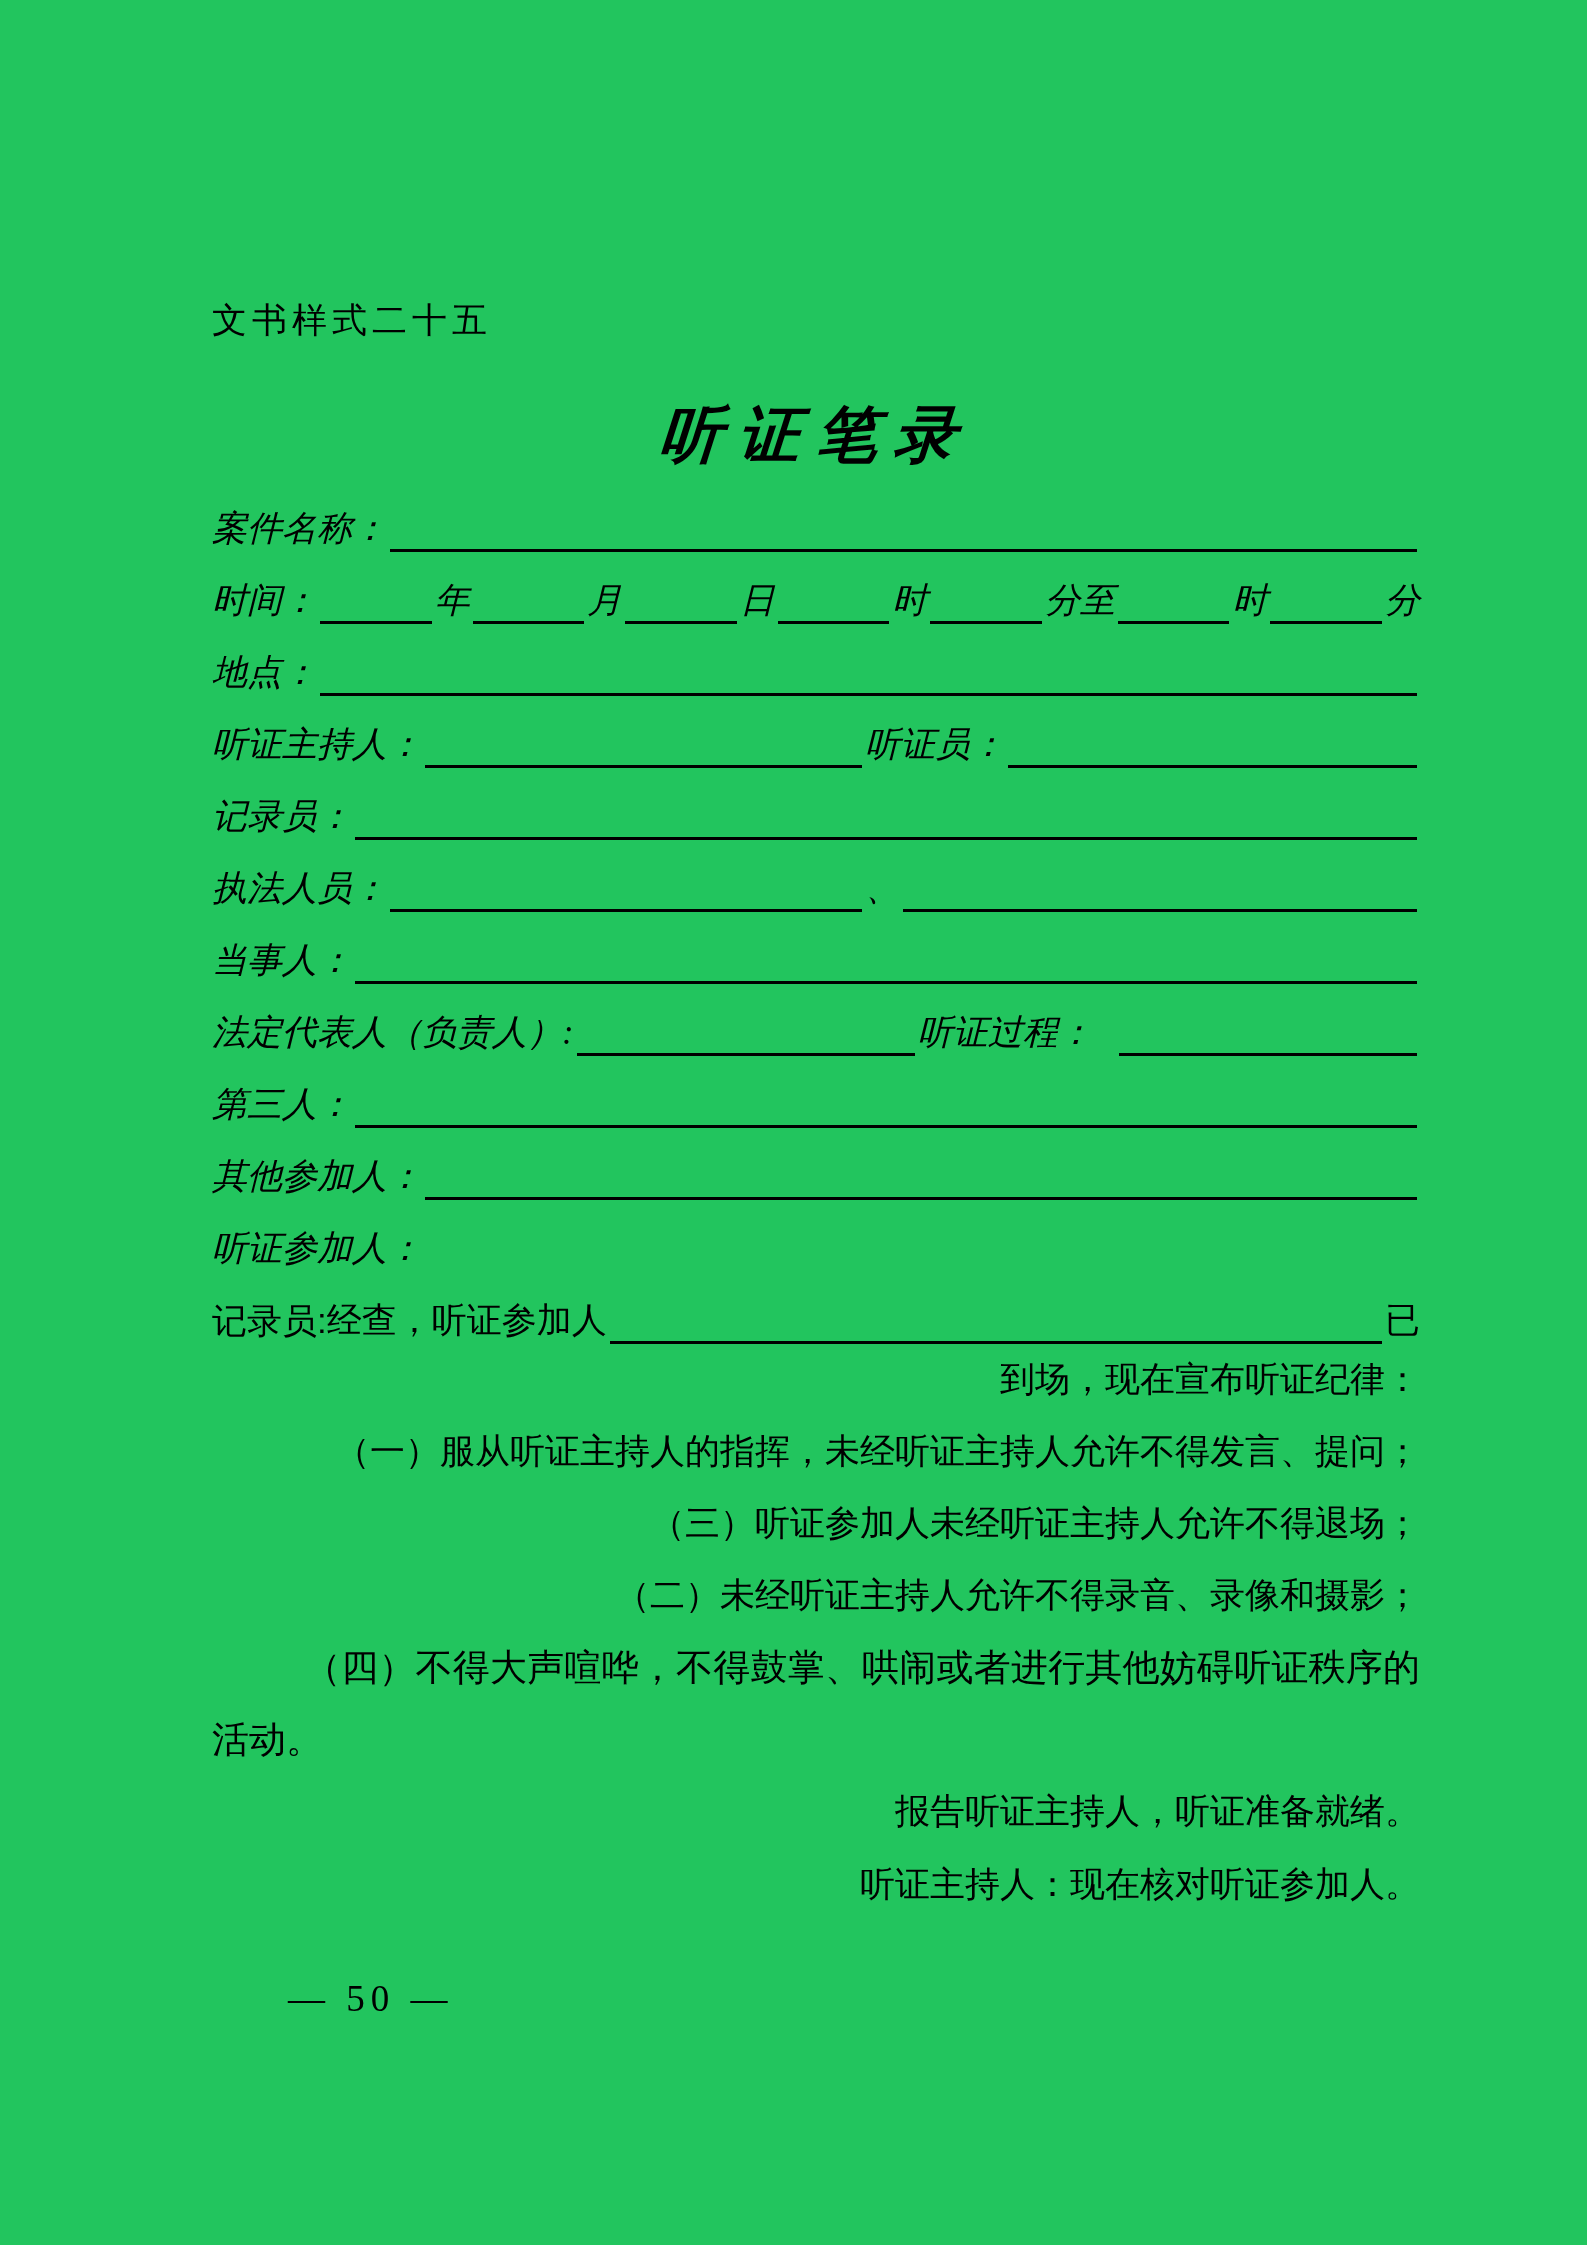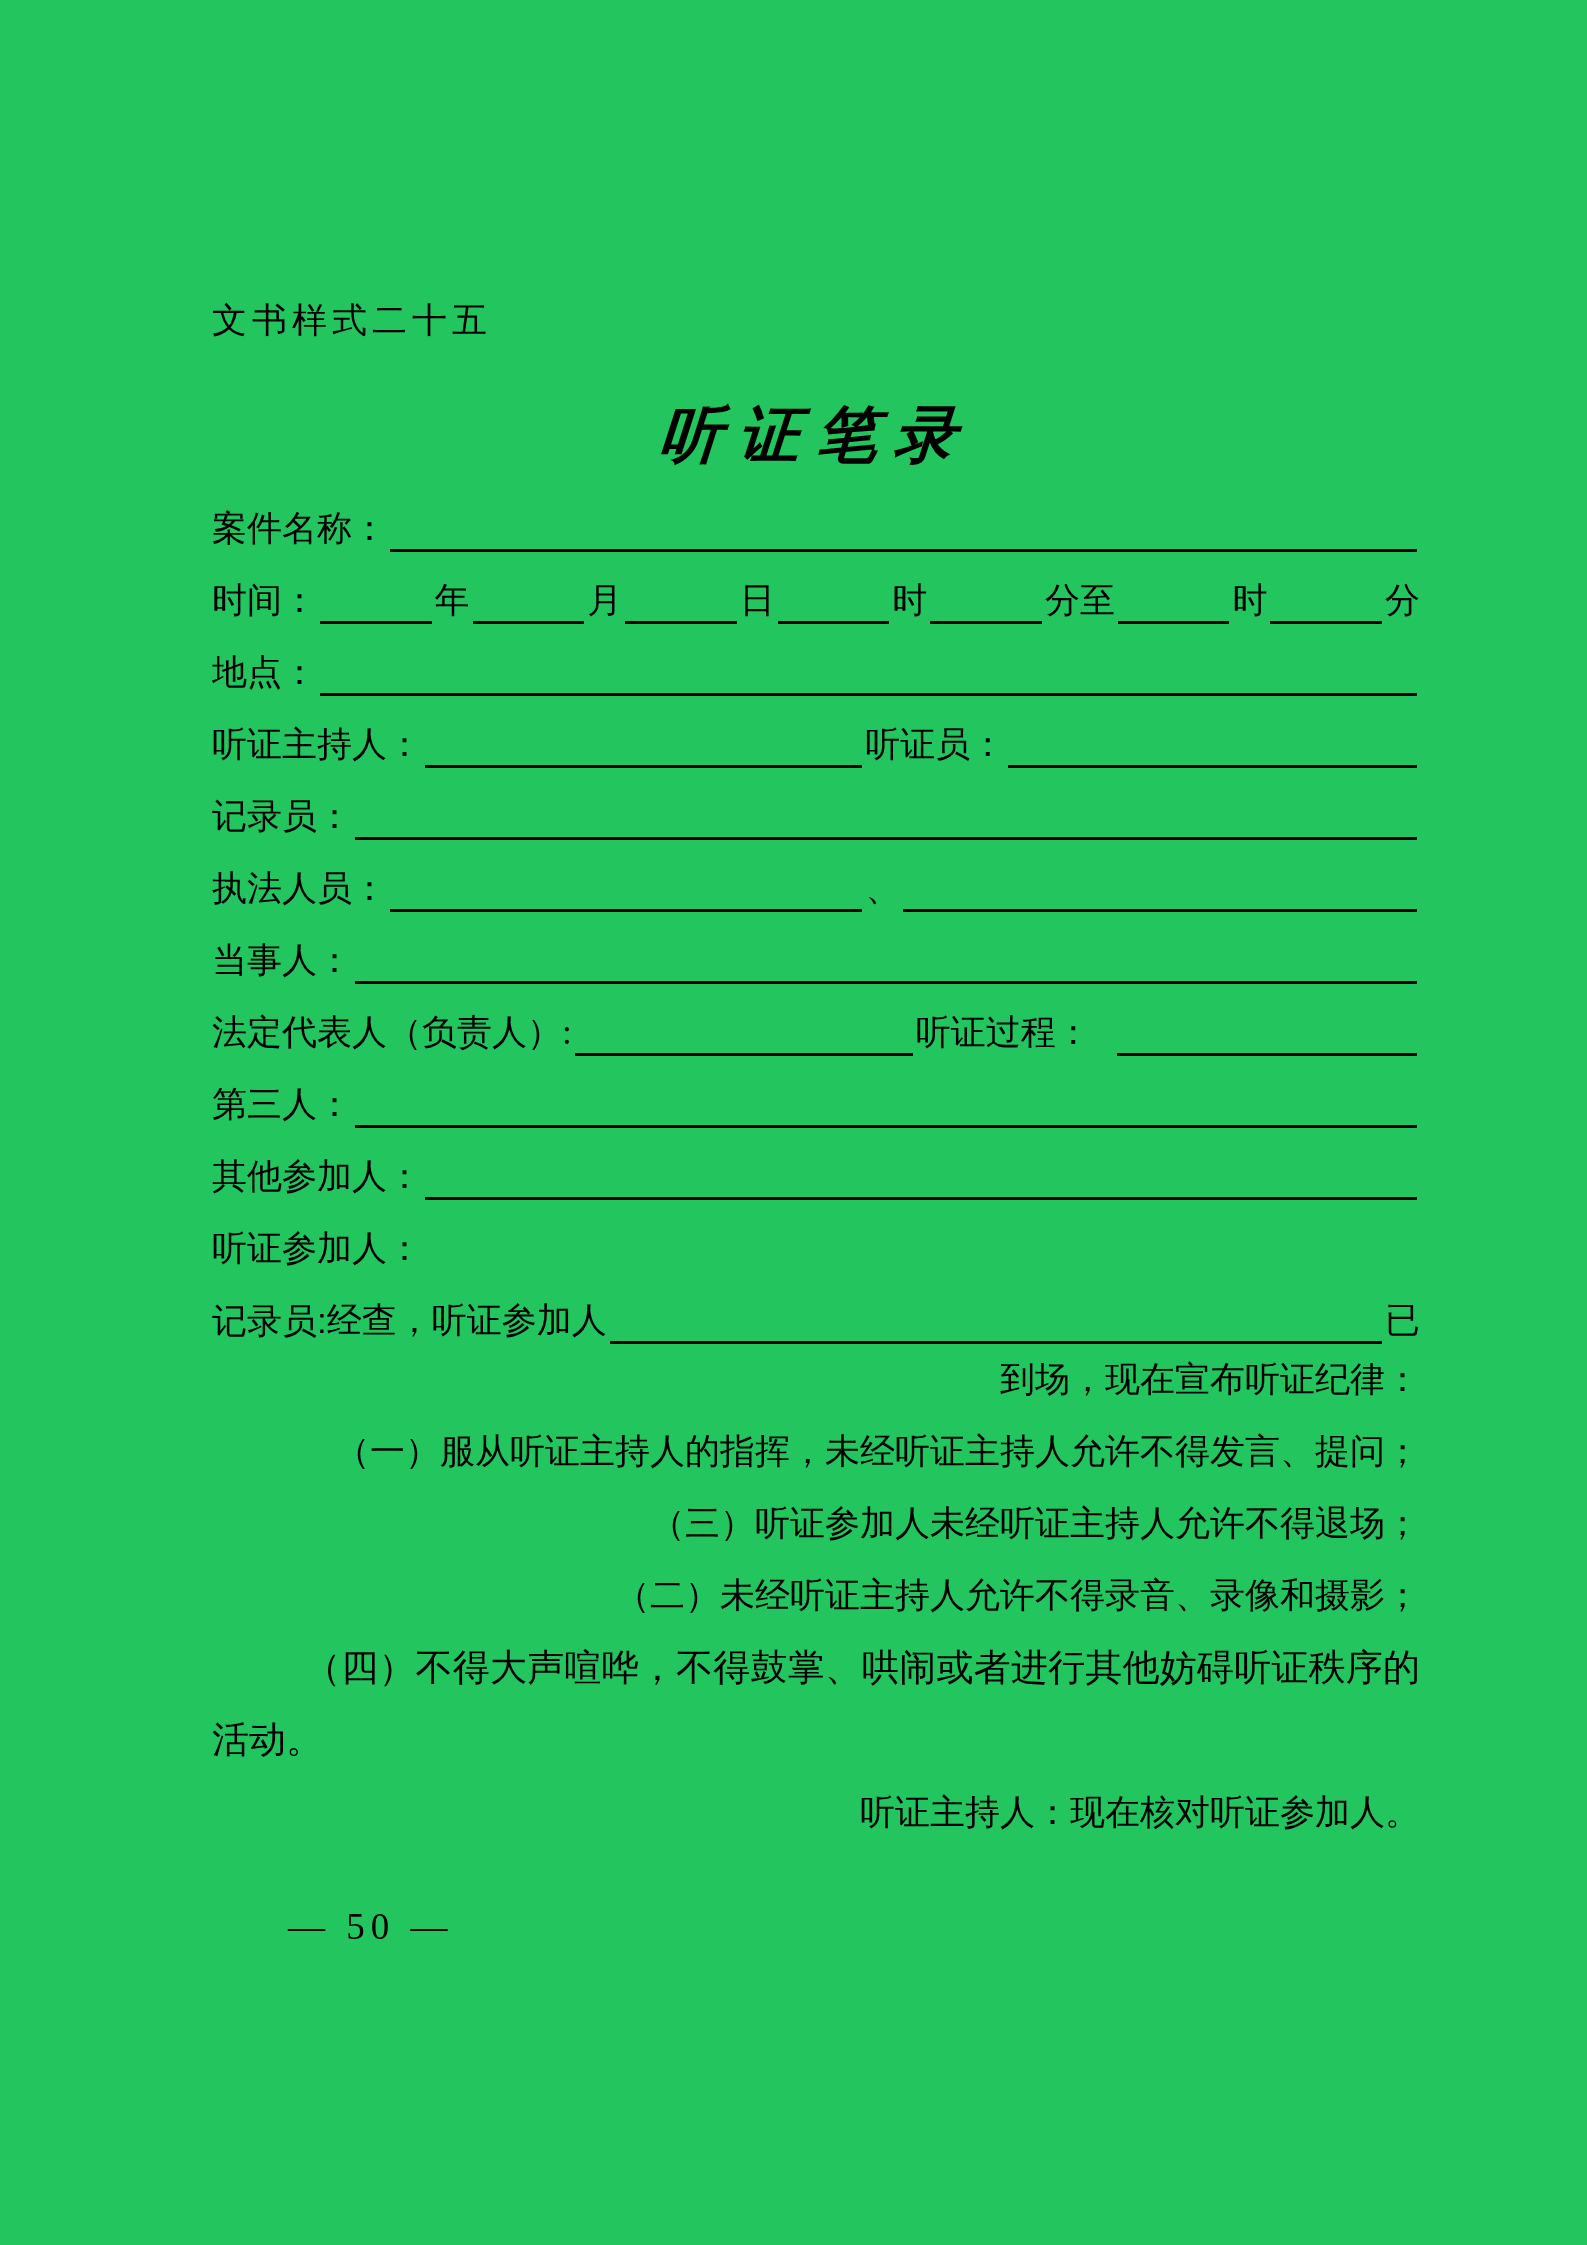--- a/index.html
+++ b/index.html
@@ -9,21 +9,21 @@
     position:relative; width:1587px; height:2245px; background:#22c55e;
     padding:300px 167px 0 212px; overflow:hidden;
   }
   .doc-label { font-size:35px; line-height:42px; letter-spacing:5px; }
   .doc-title {
     margin-top:54px; text-align:center;
     font-size:62px; line-height:78px; font-weight:bold; font-style:italic;
     letter-spacing:16px; font-family:"DejaVu Serif",serif;
     transform:skewX(-4deg);
   }
-  .form-area { margin-top:6px; }
+  .form-area { margin-top:6px;font-style:italic; }
   .row { display:flex; align-items:flex-end; height:72px; font-size:35px; }
   .t  { line-height:46px; white-space:nowrap; }
   .b  { font-family:"Liberation Sans","DejaVu Sans",sans-serif; font-weight:normal; }
   .u  { flex:1 1 auto; border-bottom:3px solid #000; height:46px; margin:0 3px; }
   .u.fixed { flex:0 0 auto; }
   .pline { font-size:35px; line-height:72px; white-space:nowrap;text-align:right; }
   .pwrap { font-size:37px; line-height:72px; text-align:justify; }
   .indent  { text-indent:92px; }
   .indent2 { text-indent:84px; }
   .page-num { margin-top:56px; margin-left:76px; font-size:37px; line-height:44px; letter-spacing:6px; }
@@ -123,20 +123,21 @@
       <span class="t">已</span>
     </div>
 
     <p class="pline">到场，现在宣布听证纪律：</p>
 
     <p class="pline indent">（一）服从听证主持人的指挥，未经听证主持人允许不得发言、提问；</p>
     <p class="pline indent">（三）听证参加人未经听证主持人允许不得退场；</p>
     <p class="pline indent">（二）未经听证主持人允许不得录音、录像和摄影；</p>
     <p class="pwrap indent">（四）不得大声喧哗，不得鼓掌、哄闹或者进行其他妨碍听证秩序的活动。</p>
 
+    <p class="pline indent2">报告听证主持人，听证准备就绪。</p>
 
     <p class="pline"><span class="b">听证主持人：</span><span>现在核对听证参加人。</span></p>
 
   </div>
 
   <div class="page-num">— 50 —</div>
 
 </div>
 
 </body></html>

